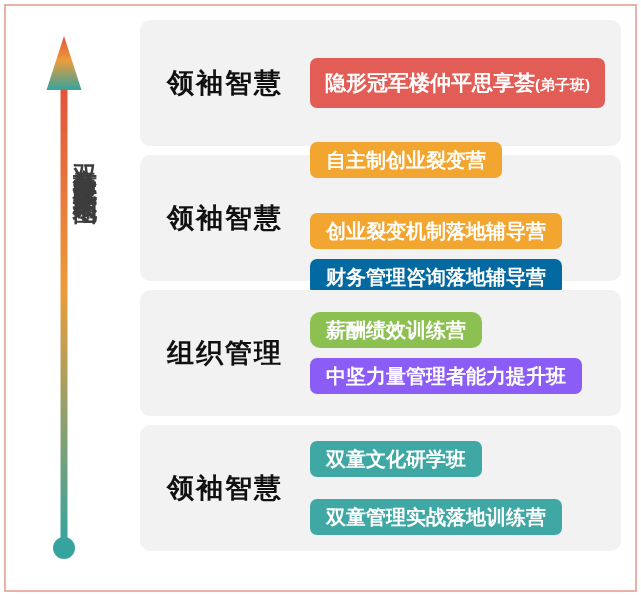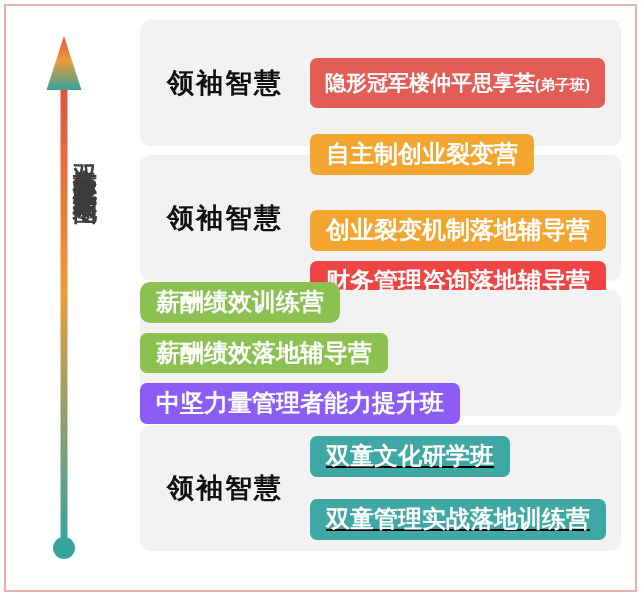--- a/index.html
+++ b/index.html
@@ -63,27 +63,27 @@
   }
   .courses {
     flex: 1;
     display: flex;
     flex-direction: column;
     justify-content: center;
     align-items: flex-start;
     gap: 10px;
     padding-right: 12px;
   }
-  .courses.wide-gap { gap: 22px; text-decoration: underline; }
+  .courses.wide-gap { gap: 22px; }
   .pill {
     display: inline-block;
     border-radius: 7px;
     color: #ffffff;
     font-weight: 700;
-    font-size: 24px;
+    font-size: 20px;
     line-height: 1.2;
     padding: 6px 16px;
     white-space: nowrap;
   }
   .pill-lg {
     font-size: 21px;
     padding: 12px 15px;
   }
   .pill-suffix {
     font-size: 15px;
@@ -121,28 +121,28 @@
       <div class="courses">
         <div class="pill pill-lg" style="background: rgb(226, 93, 85);"><span>隐形冠军楼仲平思享荟</span><span class="pill-suffix">(弟子班)</span></div>
       </div>
     </section>
 
     <section class="group" style="background: rgb(242, 242, 242);">
       <div class="group-label">领袖智慧</div>
       <div class="courses">
         <div class="pill" style="background: rgb(242, 165, 47);">自主制创业裂变营</div>
         <div class="pill" style="background: rgb(242, 165, 47); margin-top: 25px;">创业裂变机制落地辅导营</div>
-        <div class="pill" style="background: #ef4444;">财务管理咨询落地辅导营</div>
+        <div class="pill" style="background: #0369a1;">财务管理咨询落地辅导营</div>
       </div>
     </section>
 
     <section class="group" style="background: rgb(242, 242, 242);">
+      <div class="group-label">组织管理</div>
       <div class="courses">
         <div class="pill" style="background: rgb(140, 193, 82); border-radius: 10px;">薪酬绩效训练营</div>
-        <div class="pill" style="background: rgb(140, 193, 82);">薪酬绩效落地辅导营</div>
         <div class="pill" style="background: #8b5cf6;">中坚力量管理者能力提升班</div>
       </div>
     </section>
 
     <section class="group" style="background: rgb(242, 242, 242);">
       <div class="group-label">领袖智慧</div>
       <div class="courses wide-gap">
         <div class="pill" style="background: rgb(63, 168, 164);">双童文化研学班</div>
         <div class="pill" style="background: rgb(63, 168, 164); text-align: right;">双童管理实战落地训练营</div>
       </div>

